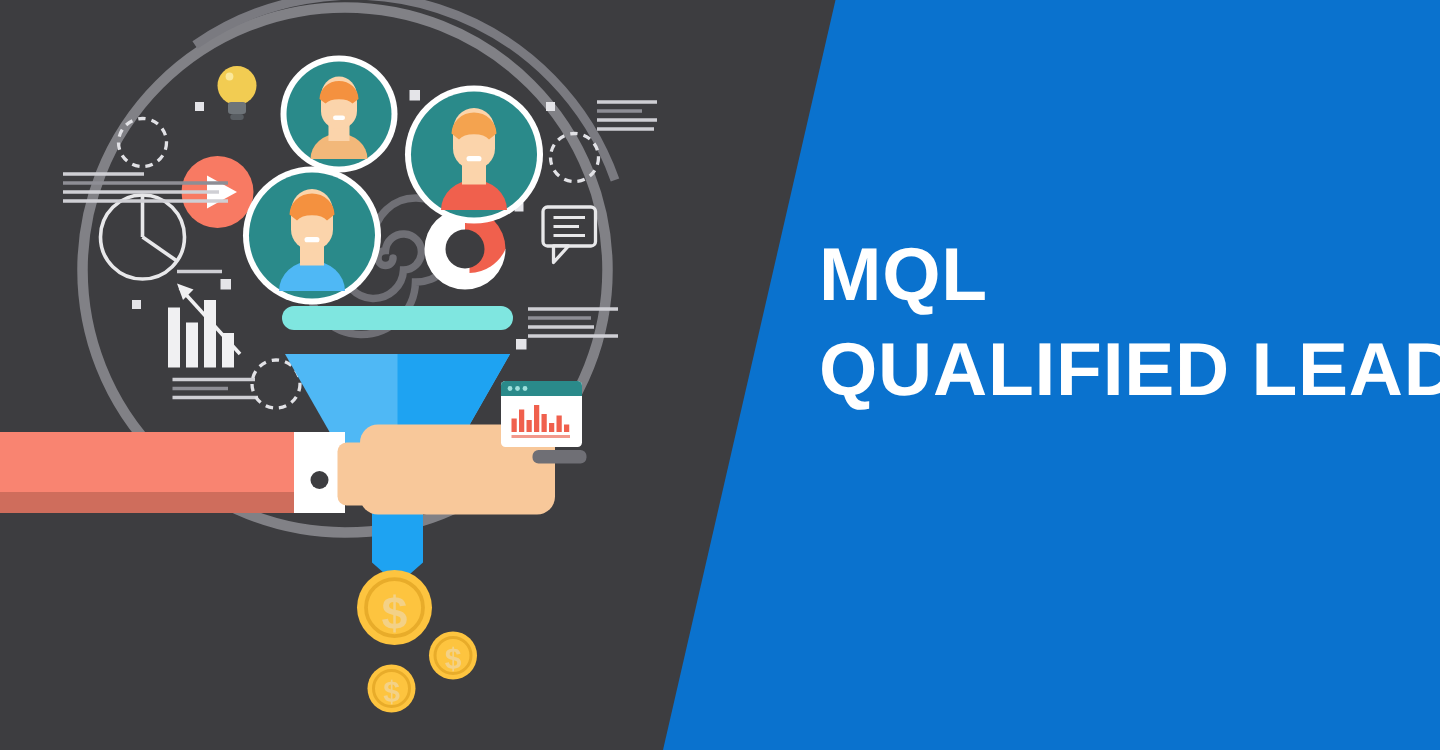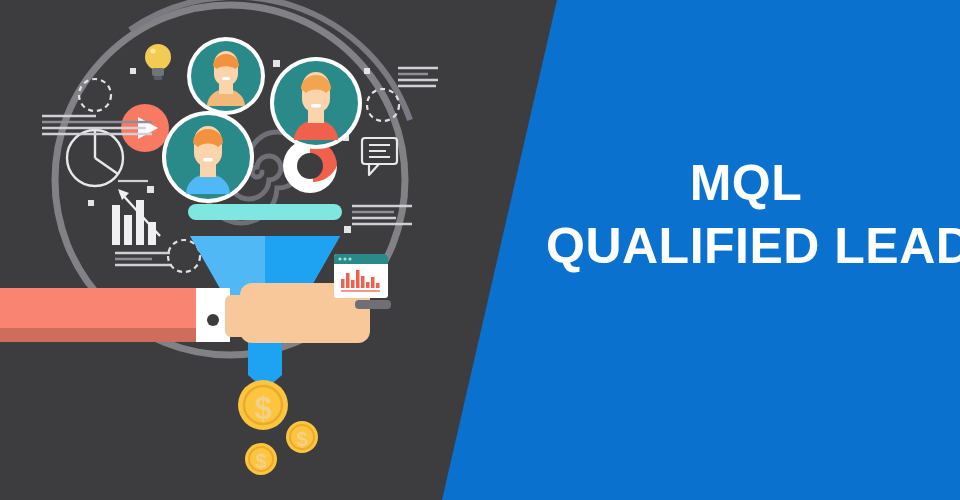--- a/index.html
+++ b/index.html
@@ -32,21 +32,20 @@
     pointer-events: none;
   }
   #headline .line {
     color: #ffffff;
     font-family: "Liberation Sans", sans-serif;
     font-weight: bold;
     font-size: 50px;
     line-height: 63px;
     letter-spacing: 0.5px;
     white-space: nowrap;
-    text-align: center;
   }
 </style>
 </head>
 <body>
 
 <div id="banner">
 
   <svg class="layer" viewBox="0 0 960 500">
     <defs>
       <clipPath id="leftClip">

